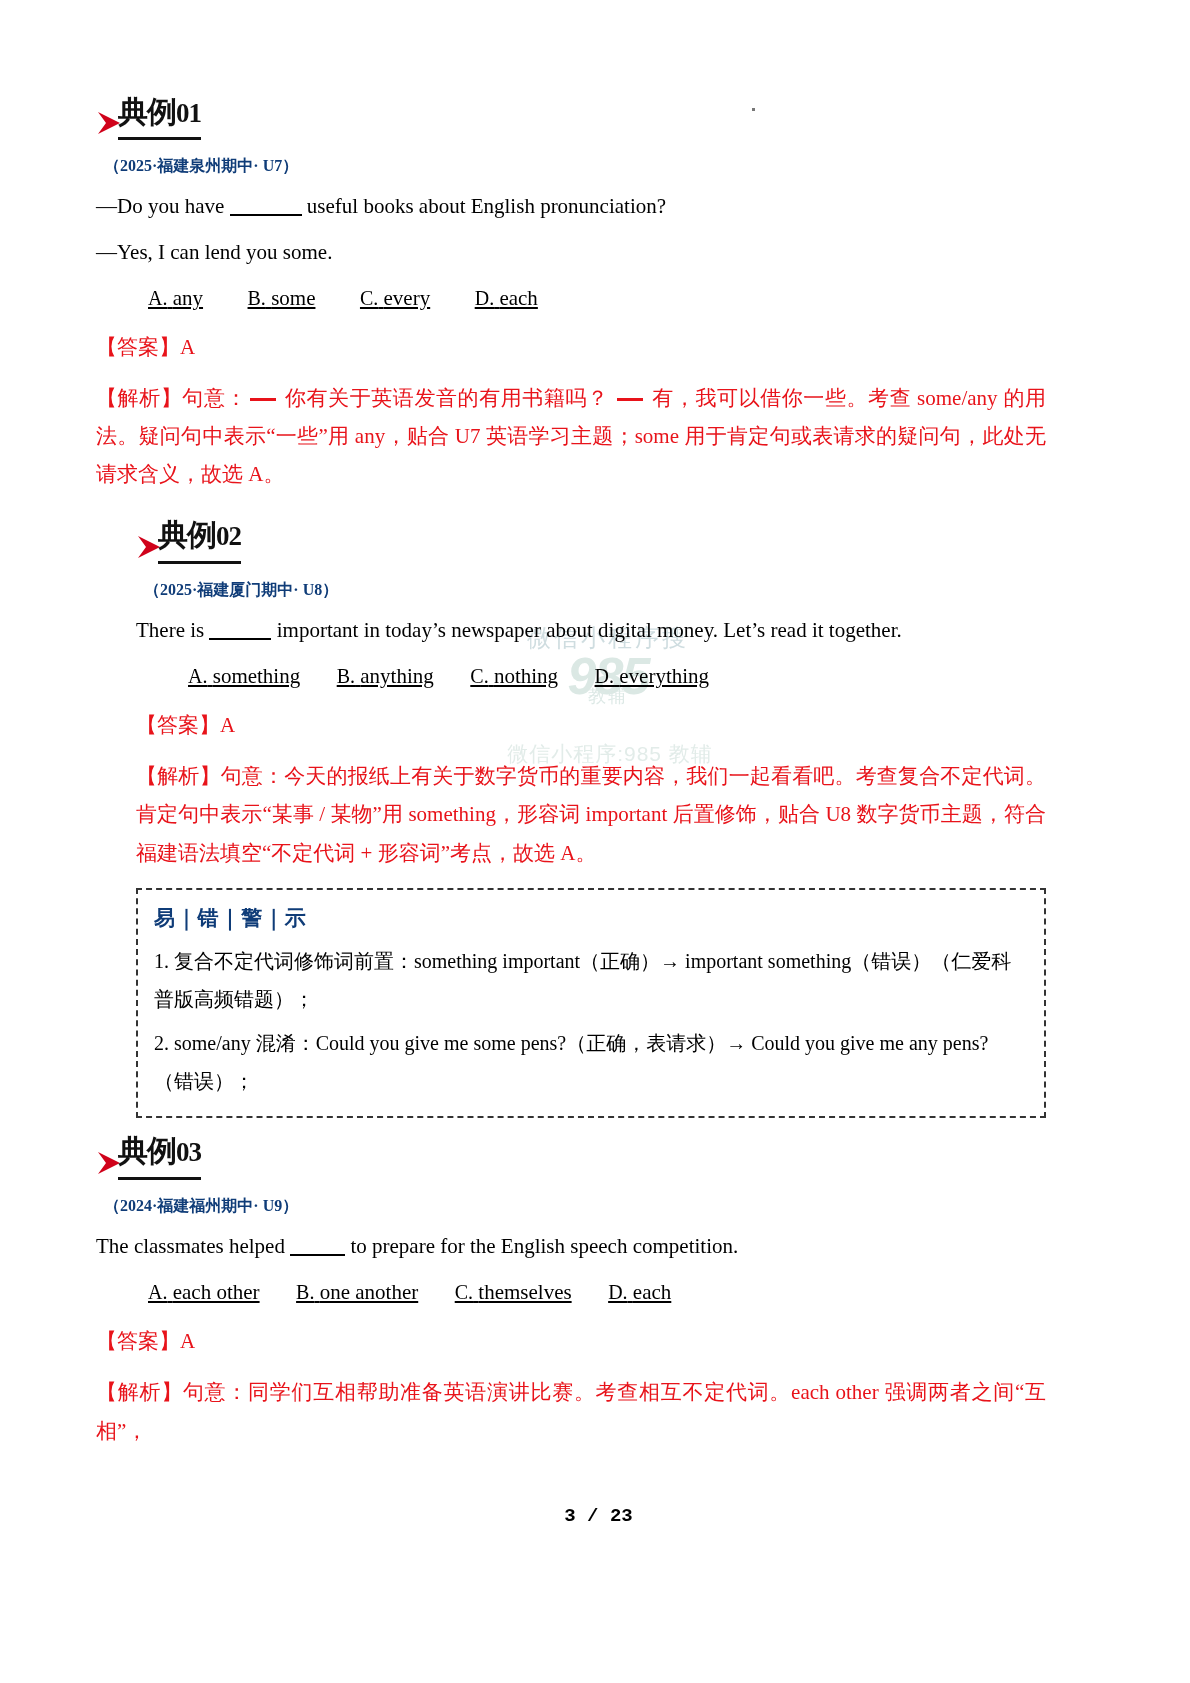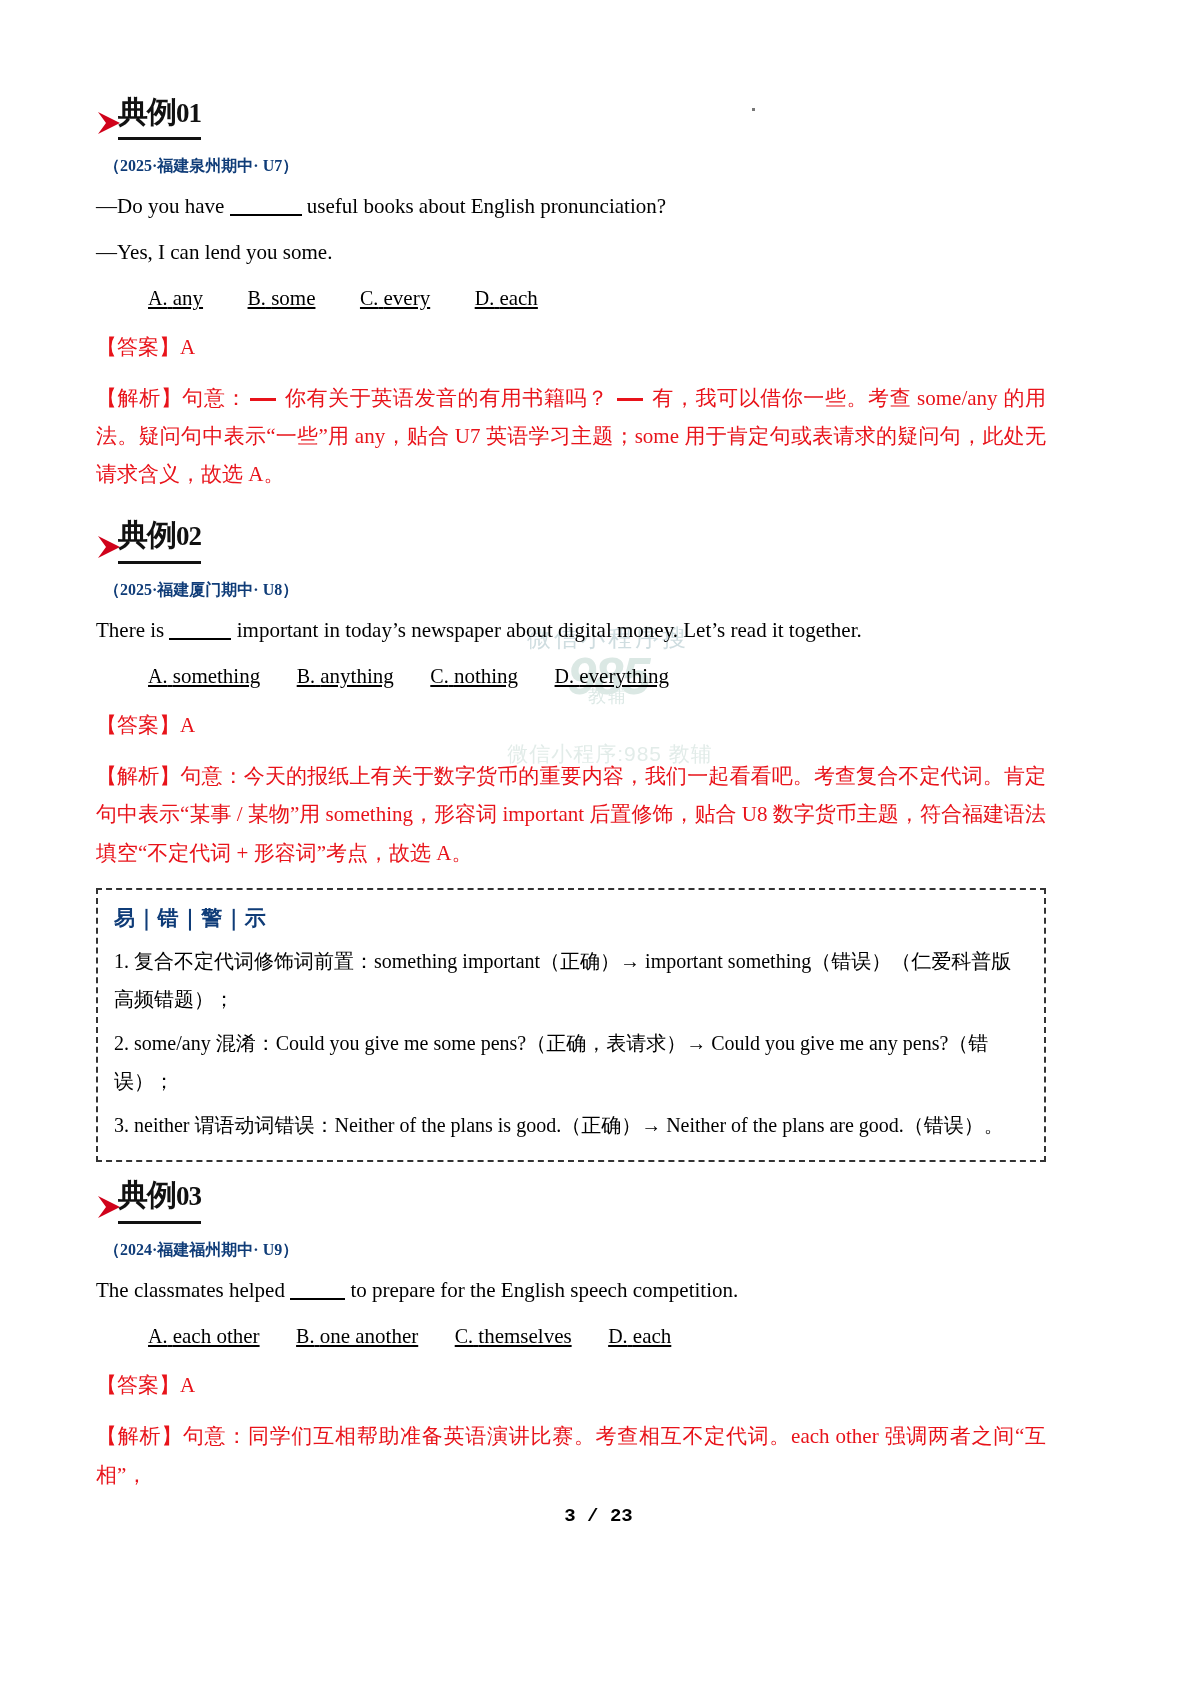--- a/index.html
+++ b/index.html
@@ -247,21 +247,21 @@
 
       <div class="answer">
         <span>【答案】</span><span>A</span>
       </div>
 
       <div class="analysis">
         <span>【解析】</span><span>句意：</span><span class="dash"></span><span> 你有关于英语发音的有用书籍吗？ </span><span class="dash"></span><span> 有，我可以借你一些。考查 some/any 的用法。疑问句中表示“一些”用 any，贴合 U7 英语学习主题；some 用于肯定句或表请求的疑问句，此处无请求含义，故选 A。</span>
       </div>
     </div>
 
-    <div style="margin-top:26px;">
+    <div style="margin-top:26px;margin-left:40px;">
       <div class="ex-head">
         <svg class="ex-arrow" viewBox="0 0 26 26">
           <polygon points="2,2 24,13 2,24 10,13" fill="#d0021b"></polygon>
         </svg>
         <div class="ex-title">
           <span>典例</span><span class="num">02</span>
         </div>
       </div>
 
       <div class="source">（2025·福建厦门期中· U8）</div>
@@ -285,21 +285,20 @@
       </div>
 
       <div class="analysis">
         <span>【解析】</span><span>句意：</span><span>今天的报纸上有关于数字货币的重要内容，我们一起看看吧。考查复合不定代词。肯定句中表示“某事 / 某物”用 something，形容词 important 后置修饰，贴合 U8 数字货币主题，符合福建语法填空“不定代词 + 形容词”考点，故选 A。</span>
       </div>
 
       <div class="caution">
         <div class="caution-title">易｜错｜警｜示</div>
         <div class="caution-item">1. 复合不定代词修饰词前置：something important（正确）→ important something（错误）（仁爱科普版高频错题）；</div>
         <div class="caution-item">2. some/any 混淆：Could you give me some pens?（正确，表请求）→ Could you give me any pens?（错误）；</div>
-        <div class="caution-item">3. neither 谓语动词错误：Neither of the plans is good.（正确）→ Neither of the plans are good.（错误）。</div>
       </div>
     </div>
 
     <div style="margin-top:18px;">
       <div class="ex-head">
         <svg class="ex-arrow" viewBox="0 0 26 26">
           <polygon points="2,2 24,13 2,24 10,13" fill="#d0021b"></polygon>
         </svg>
         <div class="ex-title">
           <span>典例</span><span class="num">03</span>

